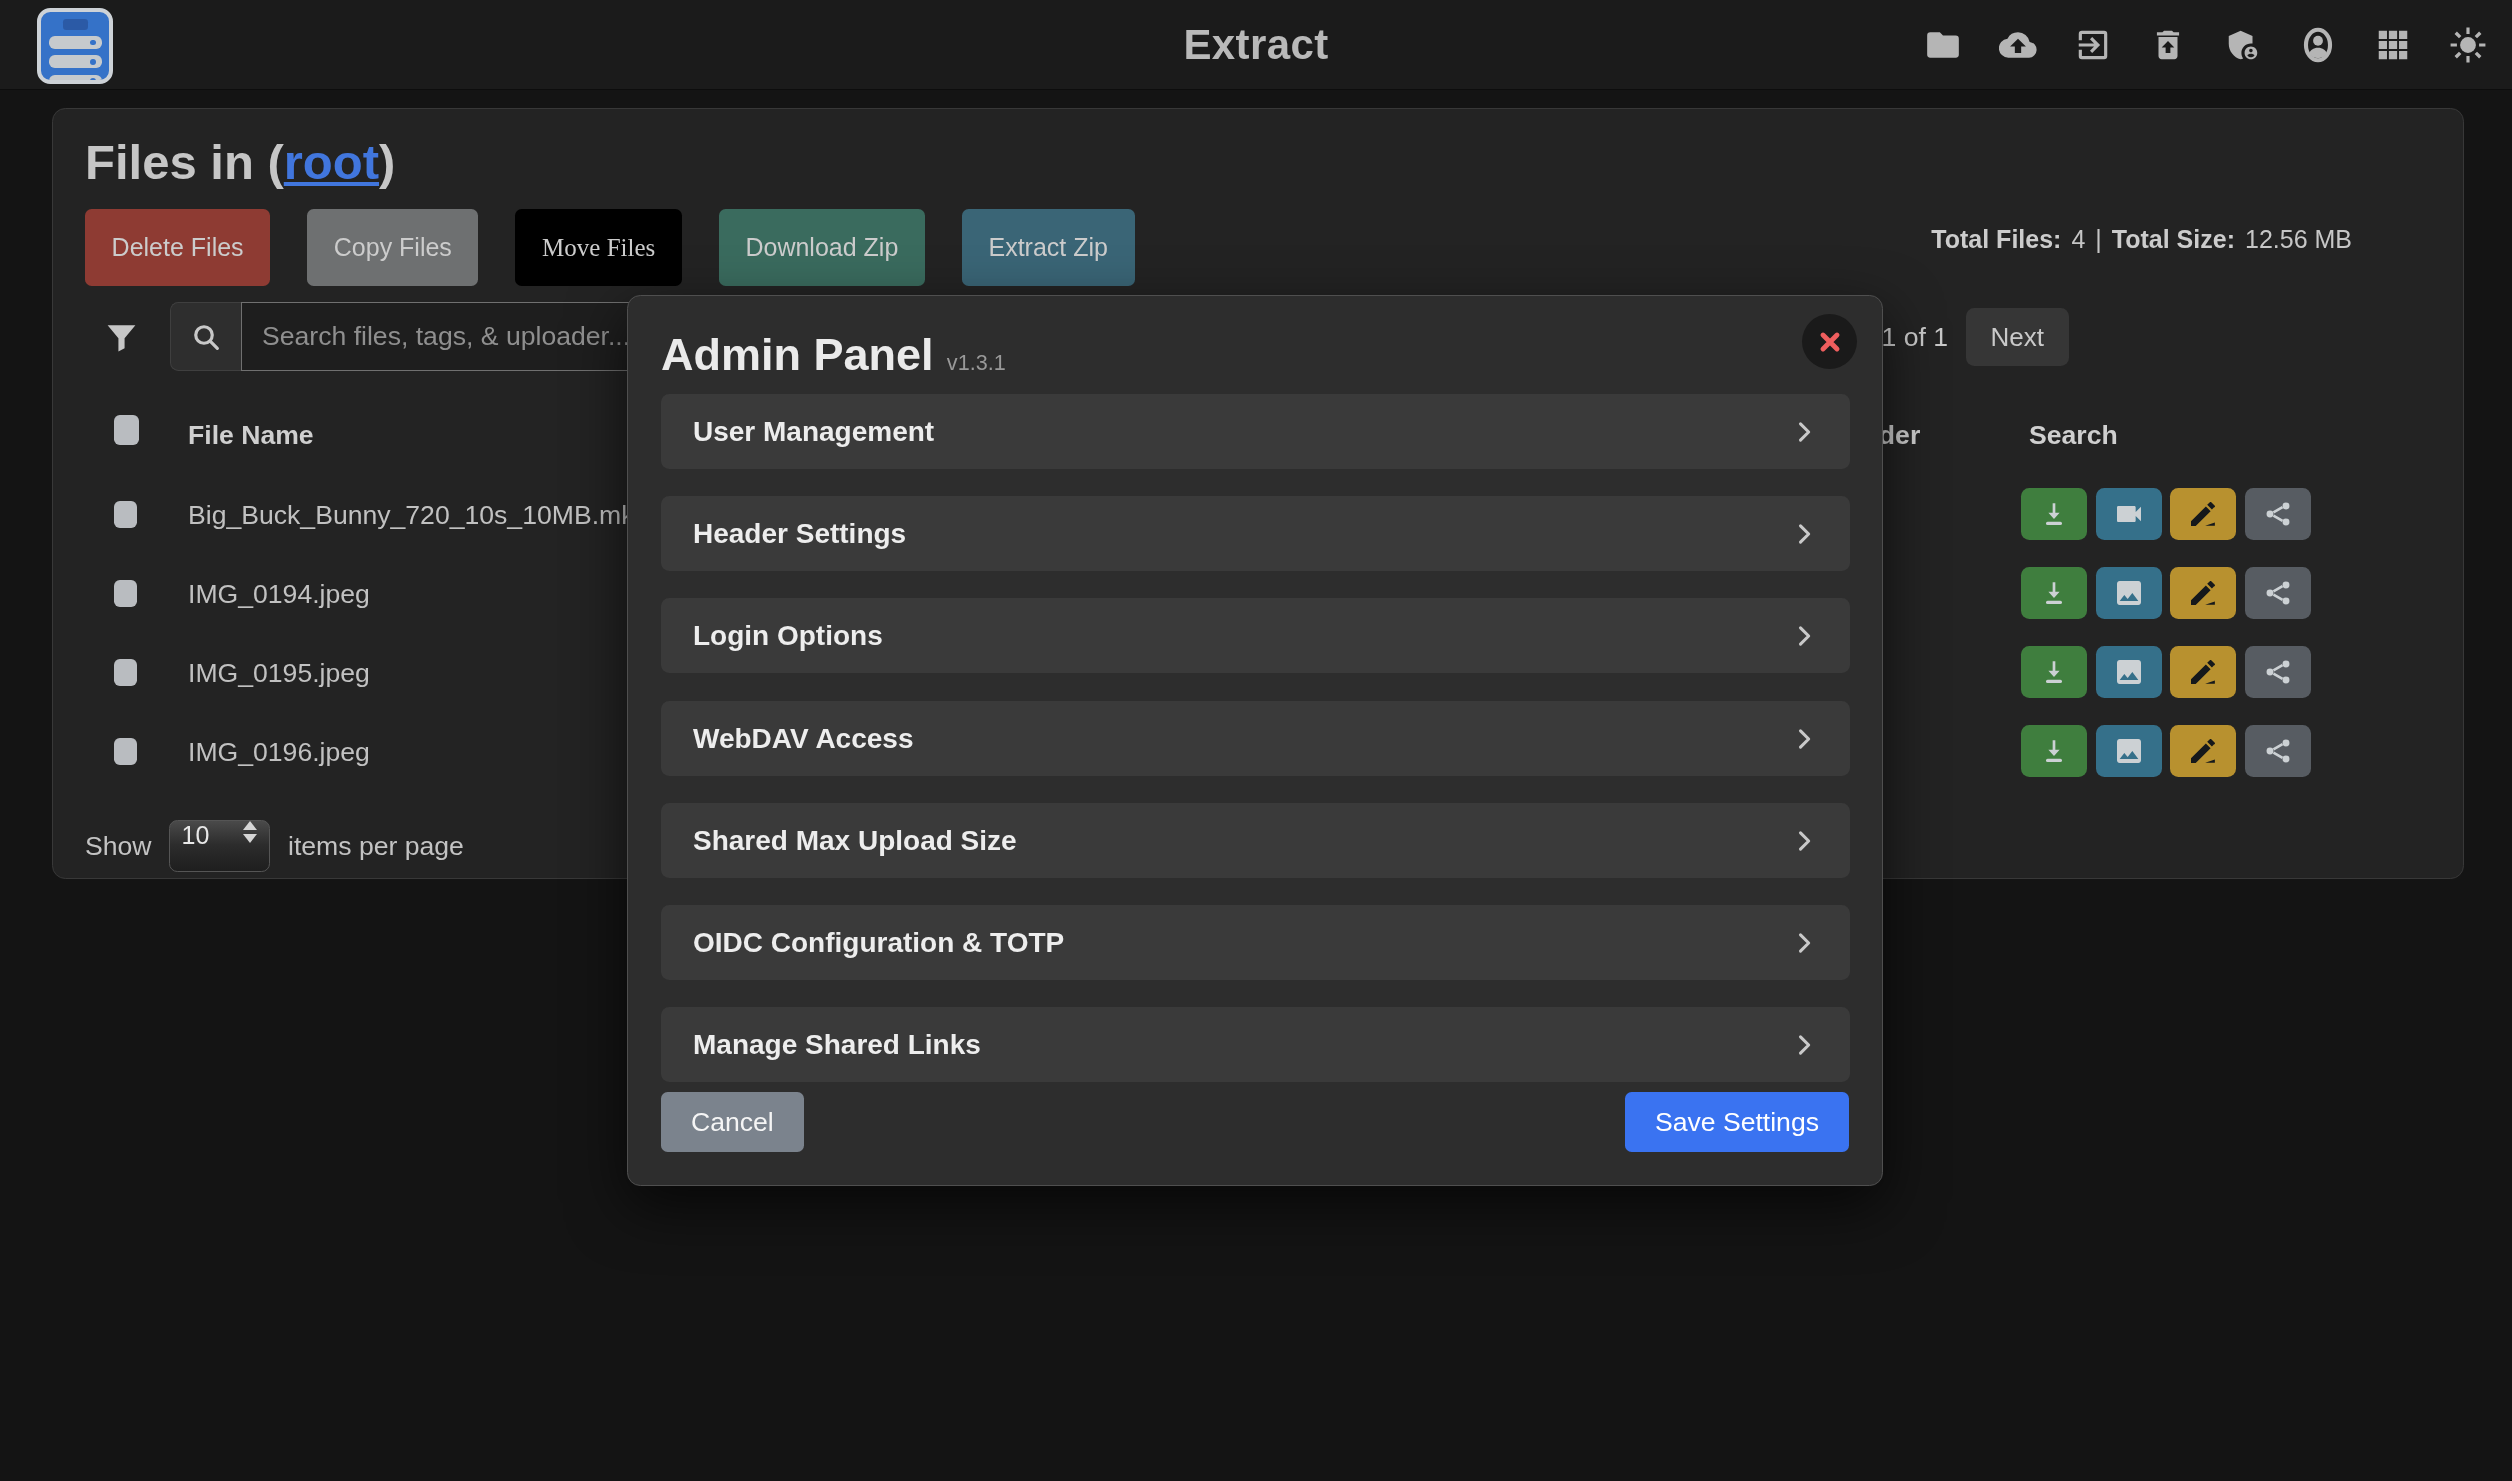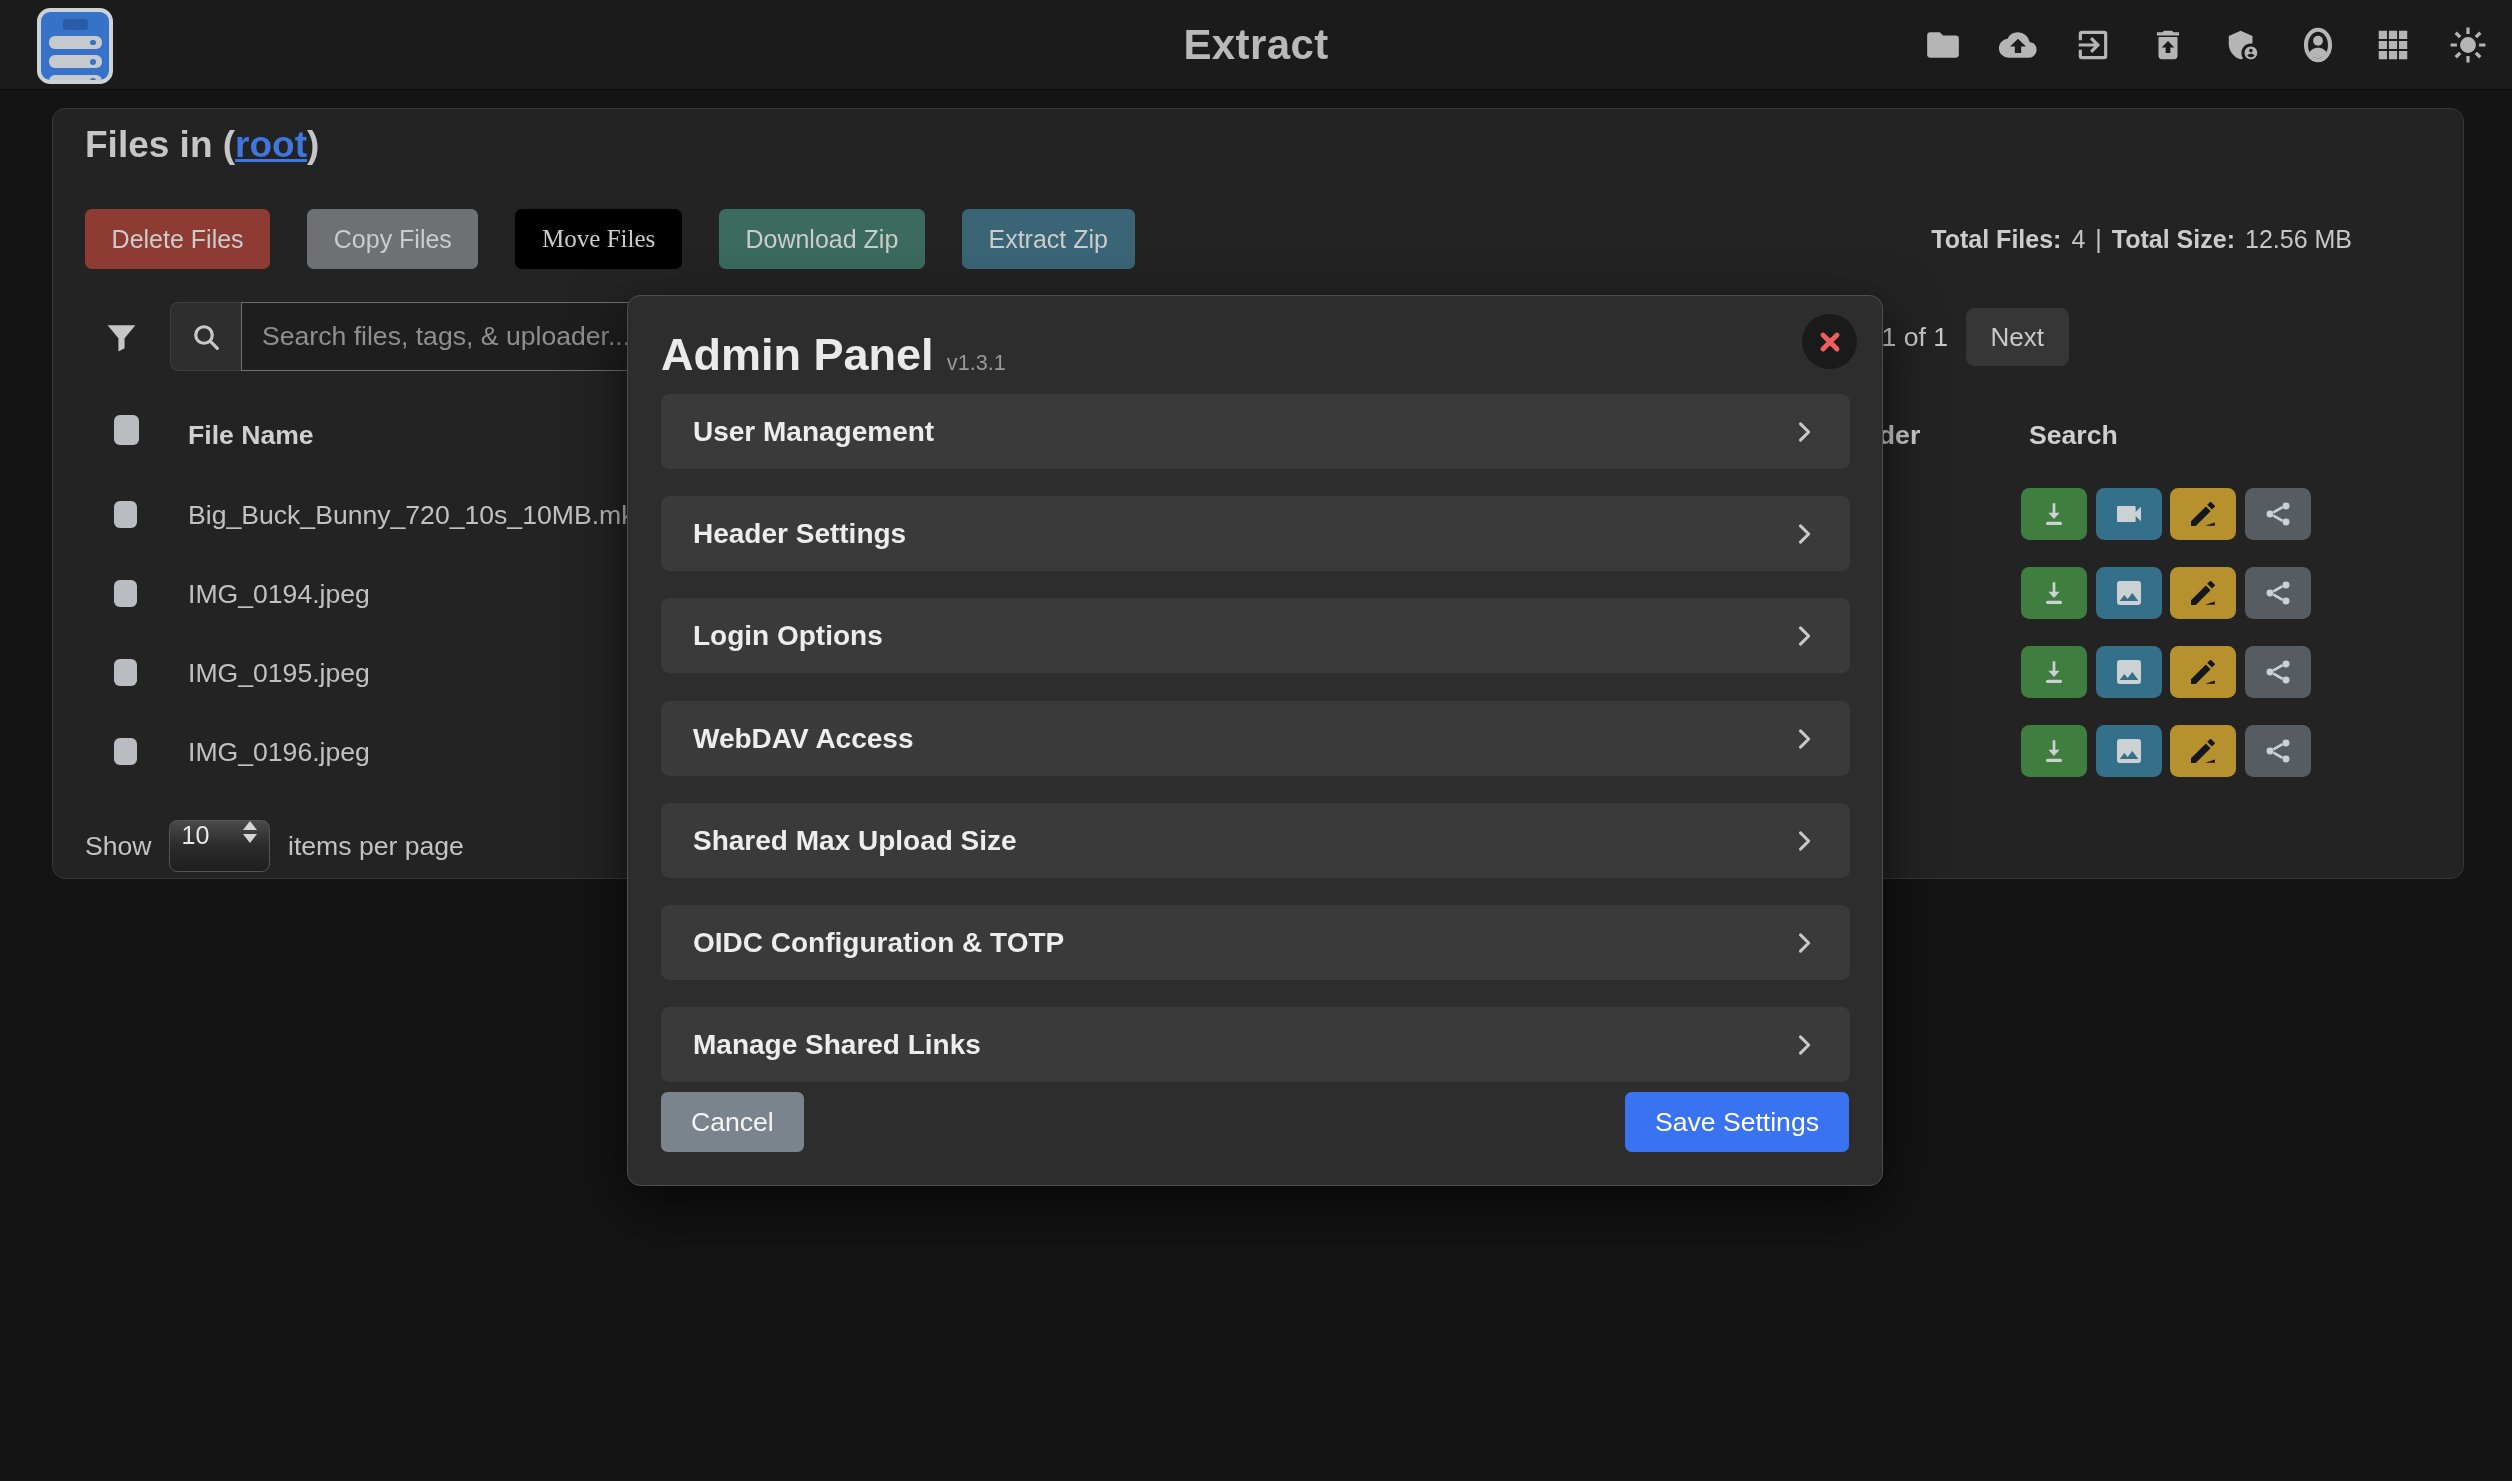--- a/index.html
+++ b/index.html
@@ -38,26 +38,26 @@
     display:flex; align-items:center; gap:37px;
   }
   .hicon { width:38px; height:38px; cursor:pointer; }
   .hicon svg { width:38px; height:38px; fill:#b5b5b5; }
 
   
   .card {
     position:absolute; left:52px; top:108px; width:2412px; height:771px;
     background:#232323; border:1.7px solid #383838; border-radius:13.3px;
   }
-  .files-title { position:absolute; left:32px; top:15px; font-size:37px; font-weight:bold; color:#c6c6c6; }
+  .files-title { position:absolute; left:32px; top:25px; font-size:49px; font-weight:bold; color:#c6c6c6; }
   .root-link { color:#4176dd; text-decoration:underline; cursor:pointer; }
 
   .toolbar-buttons { position:absolute; left:32px; top:100px; display:flex; gap:37px; }
   .btn {
-    height:60px; padding:0 26.6px; border-radius:6.6px; border:none;
+    height:77px; padding:0 26.6px; border-radius:6.6px; border:none;
     font-size:25px; color:#cccccc; display:flex; align-items:center;
     font-family:inherit; cursor:pointer; white-space:nowrap;
   }
   .btn-delete { background:#8e3b33; }
   .btn-copy   { background:#6e7071; }
   .btn-move   { background:#000000;font-family:Liberation Serif, serif; }
   .btn-dzip   { background:#3a6b5e; }
   .btn-ezip   { background:#3a6576; }
 
   .stats {

